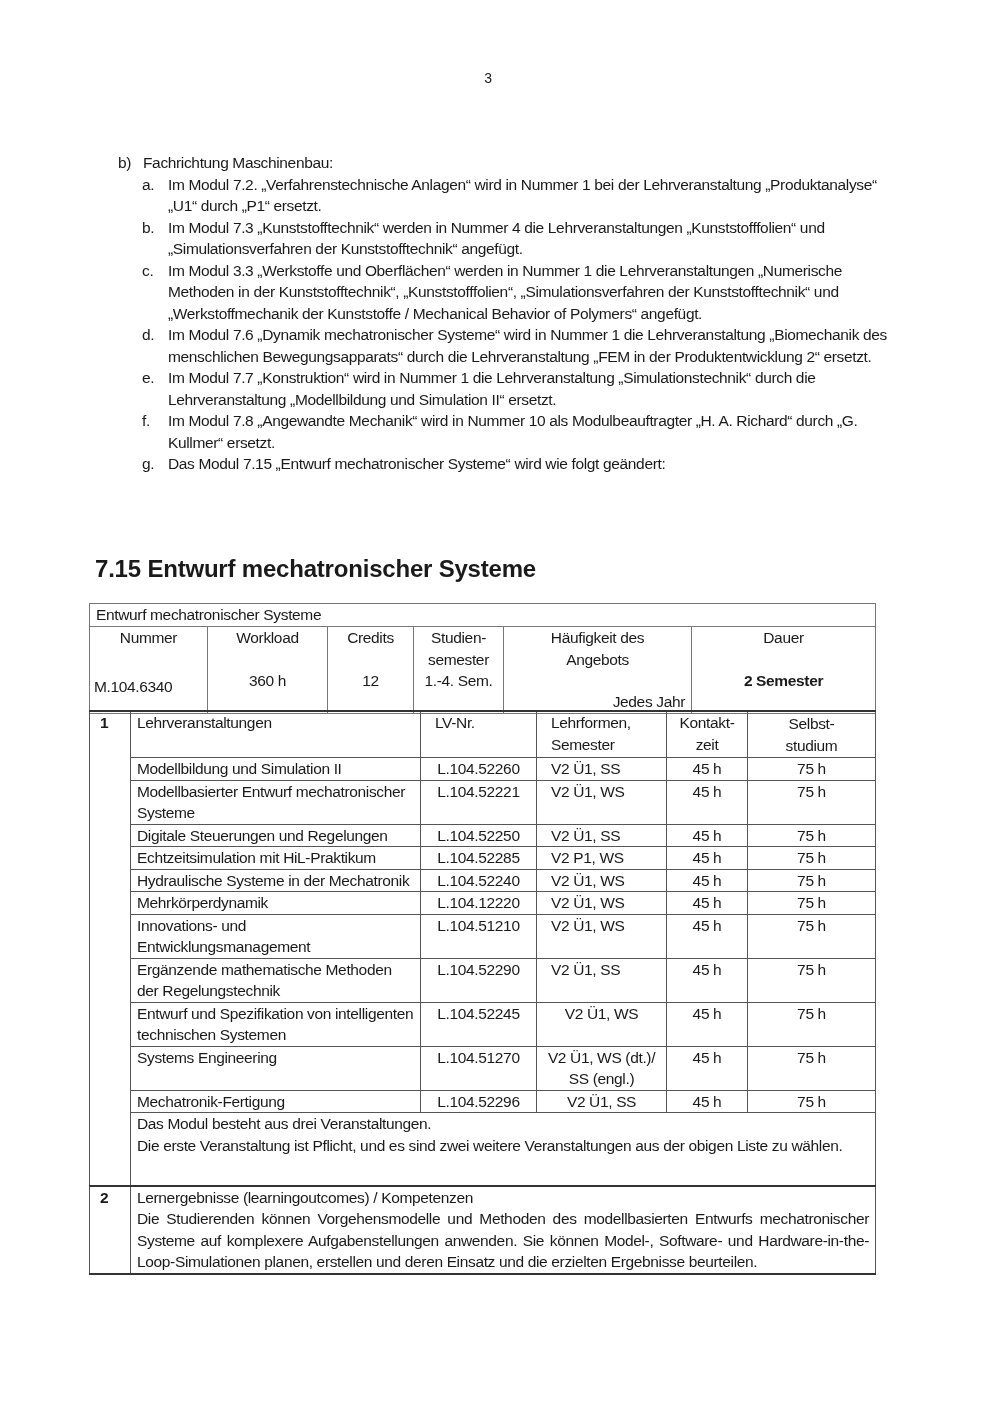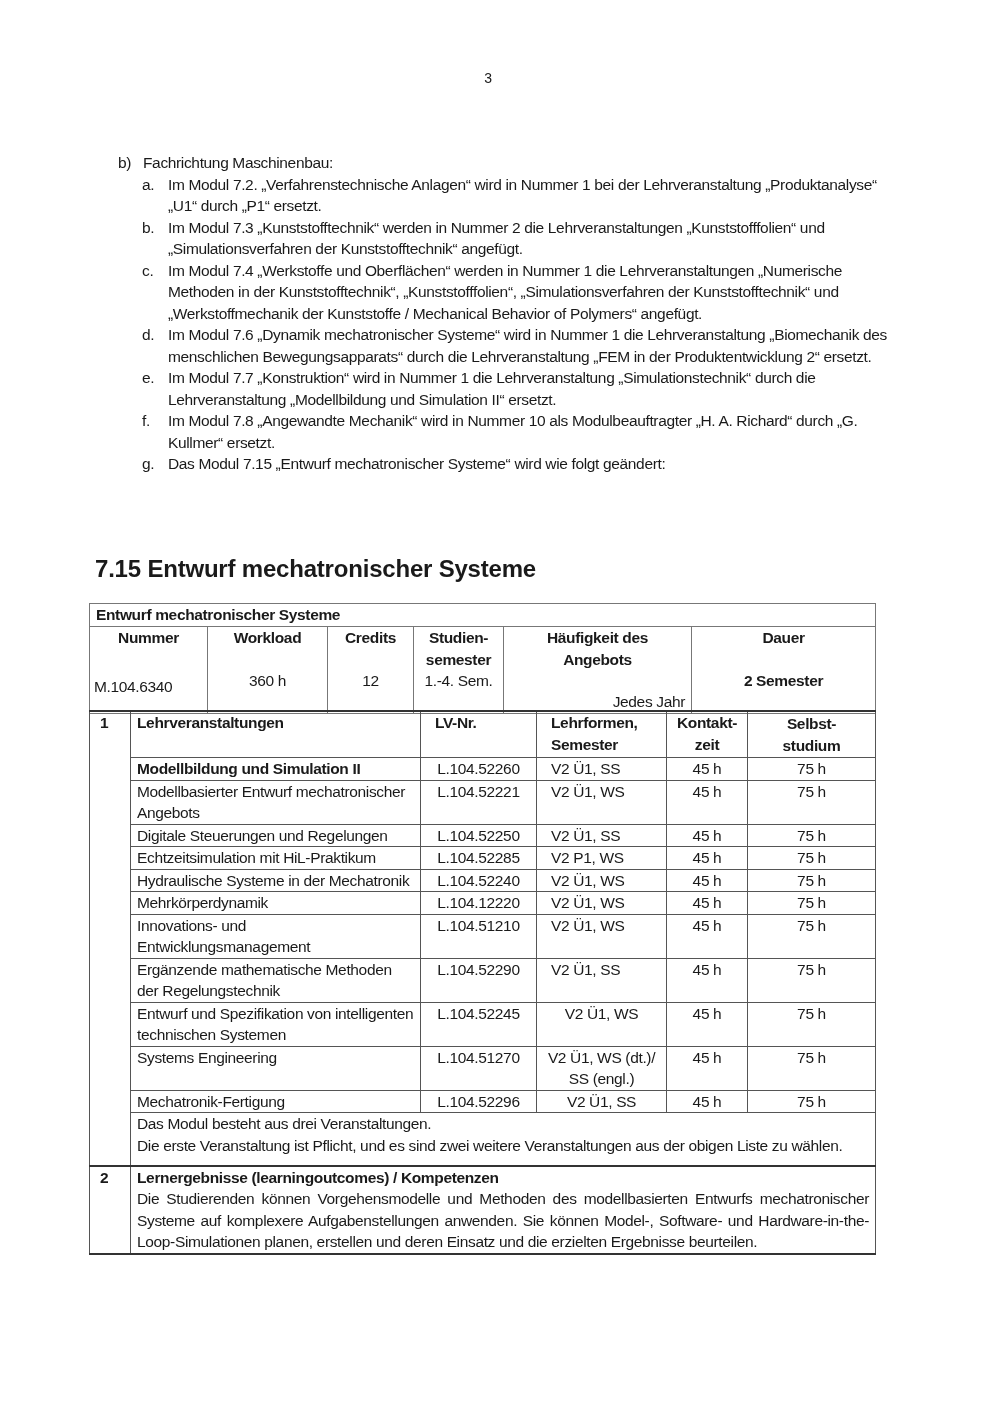--- a/index.html
+++ b/index.html
@@ -28,21 +28,21 @@
 
     .section-title {
       position: absolute; top: 558px; left: 95px;
       font-size: 24px; font-weight: bold; letter-spacing: -0.2px;
     }
 
     table { border-collapse: collapse; }
     td { border: 1px solid #555; vertical-align: top; padding: 0 6px; }
     .t1 { position: absolute; top: 603px; left: 89px; width: 787px; }
     .t1 td { border-color: #777; }
-    .bold { font-weight: bold; }
+    .bold { font-weight: normal; }
     .c { text-align: center; }
 
     .t2 { position: absolute; top: 710px; left: 89px; width: 787px; }
     .t2 td { border-color: #555; }
     .t2 .num { width: 41px; font-weight: bold; padding-left: 10px; }
     .t2 .thick-top td { border-top: 2px solid #333; }
     .t2 .bottom td { border-bottom: 2px solid #333; }
   </style>
 </head>
 <body>
@@ -54,25 +54,25 @@
     <span class="lbl">b)</span>
     <span>Fachrichtung Maschinenbau:</span>
   </div>
   <div class="sublist">
     <div class="subitem">
         <span class="lbl">a.</span>
         <span class="txt">Im Modul 7.2. „Verfahrenstechnische Anlagen“ wird in Nummer 1 bei der Lehrveranstaltung „Produktanalyse“ „U1“ durch „P1“ ersetzt.</span>
       </div>
     <div class="subitem">
         <span class="lbl">b.</span>
-        <span class="txt">Im Modul 7.3 „Kunststofftechnik“ werden in Nummer 2 die Lehrveranstaltungen „Kunststofffolien“ und „Simulationsverfahren der Kunststofftechnik“ angefügt.</span>
+        <span class="txt">Im Modul 7.3 „Kunststofftechnik“ werden in Nummer 4 die Lehrveranstaltungen „Kunststofffolien“ und „Simulationsverfahren der Kunststofftechnik“ angefügt.</span>
       </div>
     <div class="subitem">
         <span class="lbl">c.</span>
-        <span class="txt">Im Modul 7.4 „Werkstoffe und Oberflächen“ werden in Nummer 1 die Lehrveranstaltungen „Numerische Methoden in der Kunststofftechnik“, „Kunststofffolien“, „Simulationsverfahren der Kunststofftechnik“ und „Werkstoffmechanik der Kunststoffe / Mechanical Behavior of Polymers“ angefügt.</span>
+        <span class="txt">Im Modul 3.3 „Werkstoffe und Oberflächen“ werden in Nummer 1 die Lehrveranstaltungen „Numerische Methoden in der Kunststofftechnik“, „Kunststofffolien“, „Simulationsverfahren der Kunststofftechnik“ und „Werkstoffmechanik der Kunststoffe / Mechanical Behavior of Polymers“ angefügt.</span>
       </div>
     <div class="subitem">
         <span class="lbl">d.</span>
         <span class="txt">Im Modul 7.6 „Dynamik mechatronischer Systeme“ wird in Nummer 1 die Lehrveranstaltung „Biomechanik des menschlichen Bewegungsapparats“ durch die Lehrveranstaltung „FEM in der Produktentwicklung 2“ ersetzt.</span>
       </div>
     <div class="subitem">
         <span class="lbl">e.</span>
         <span class="txt">Im Modul 7.7 „Konstruktion“ wird in Nummer 1 die Lehrveranstaltung „Simulationstechnik“ durch die Lehrveranstaltung „Modellbildung und Simulation II“ ersetzt.</span>
       </div>
     <div class="subitem">
@@ -139,21 +139,21 @@
         </td>
   </tr>
   <tr>
     <td class="bold">Modellbildung und Simulation II</td>
     <td class="c">L.104.52260</td>
     <td style="padding-left:14px;">V2 Ü1, SS</td>
     <td class="c">45 h</td>
     <td class="c">75 h</td>
   </tr>
   <tr>
-    <td>Modellbasierter Entwurf mechatronischer Angebots</td>
+    <td>Modellbasierter Entwurf mechatronischer Systeme</td>
     <td class="c">L.104.52221</td>
     <td style="padding-left:14px;">V2 Ü1, WS</td>
     <td class="c">45 h</td>
     <td class="c">75 h</td>
   </tr>
   <tr>
     <td>Digitale Steuerungen und Regelungen</td>
     <td class="c">L.104.52250</td>
     <td style="padding-left:14px;">V2 Ü1, SS</td>
     <td class="c">45 h</td>
@@ -209,21 +209,21 @@
     <td class="c">75 h</td>
   </tr>
   <tr>
     <td>Mechatronik-Fertigung</td>
     <td class="c">L.104.52296</td>
     <td class="c">V2 Ü1, SS</td>
     <td class="c">45 h</td>
     <td class="c">75 h</td>
   </tr>
   <tr>
-    <td colspan="5" style="height:53px;">
+    <td colspan="5" style="height:73px;">
       <div>Das Modul besteht aus drei Veranstaltungen.</div>
       <div>Die erste Veranstaltung ist Pflicht, und es sind zwei weitere Veranstaltungen aus der obigen Liste zu wählen.</div>
     </td>
   </tr>
   <tr class="thick-top bottom">
     <td class="num">2</td>
     <td colspan="5">
       <div class="bold">Lernergebnisse (learningoutcomes) / Kompetenzen</div>
       <div style="text-align:justify;">Die Studierenden können Vorgehensmodelle und Methoden des modellbasierten Entwurfs mechatronischer Systeme auf komplexere Aufgabenstellungen anwenden. Sie können Model-, Software- und Hardware-in-the-Loop-Simulationen planen, erstellen und deren Einsatz und die erzielten Ergebnisse beurteilen.</div>
     </td>

